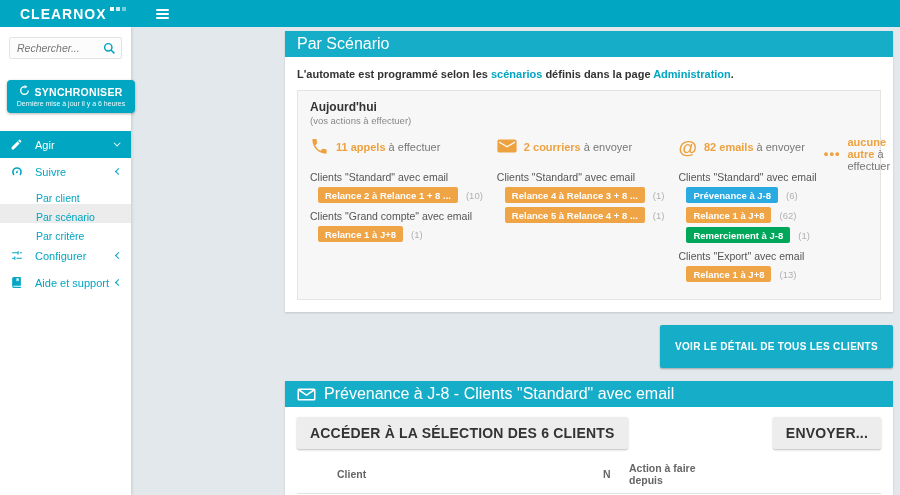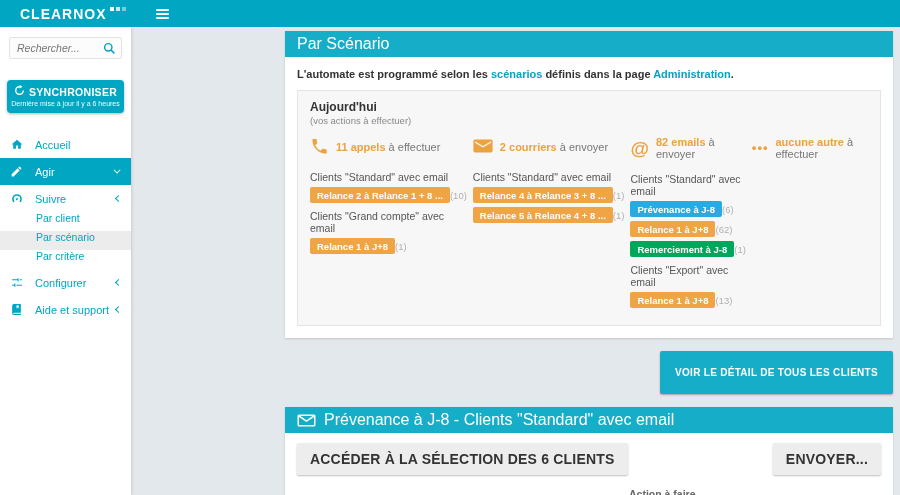--- a/index.html
+++ b/index.html
@@ -19,37 +19,37 @@
   .burger span { width:13px; height:2px; background:#fff; border-radius:1px; }
 
   
   .sidebar { position:absolute; top:27px; left:0; bottom:0; width:131px; background:#fff;
              box-shadow:1px 0 3px rgba(0,0,0,.12); z-index:10; }
   .search-wrap { margin:10px 9px 0; position:relative; }
   .search-wrap input { width:100%; height:22px; border:1px solid #e3e3e3; background:#fcfcfc;
              font-style:italic; font-size:10.5px; color:#999; padding:0 22px 0 7px; border-radius:2px;
              font-family:"Liberation Sans", sans-serif; }
   .search-ico { position:absolute; right:6px; top:4px; }
-  .sync-btn { display:block; margin:21px 7px 0; width:117px; background:#00a6c2; border:none;
+  .sync-btn { display:block; margin:21px 7px 0; width:128px; background:#00a6c2; border:none;
               border-radius:4px; padding:5px 2px 6px; color:#fff; cursor:pointer;
               box-shadow:0 1px 3px rgba(0,0,0,.3); text-align:center; }
   .sync-main { display:flex; align-items:center; justify-content:center; gap:4px;
                font-size:10.5px; font-weight:bold; letter-spacing:.3px; }
   .sync-sub { font-size:7px; margin-top:2px; color:rgba(255,255,255,.95); }
   .nav { margin-top:18px; }
   .nav-item { display:flex; align-items:center; height:27px; padding:0 10px; color:#00a6c2;
               font-size:11px; cursor:pointer; }
   .nav-item .nico { width:15px; height:14px; margin-right:10px; display:flex; align-items:center; }
   .nav-item.active { background:#00a6c2; color:#fff; }
   .chev { margin-left:auto; width:5px; height:5px; border-left:1.5px solid currentColor;
           border-bottom:1.5px solid currentColor; display:none; }
   .chev[data-chev] { display:inline-block; }
   .chev[data-chev="left"]  { transform:rotate(45deg); }
   .chev[data-chev="down"]  { transform:rotate(-45deg) translateY(-2px); }
-  .sub-item { display:flex; align-items:flex-start; height:19px; padding-left:36px; color:#00a6c2;
+  .sub-item { display:flex; align-items:flex-end; height:19px; padding-left:36px; color:#00a6c2;
               font-size:10.5px; cursor:pointer; }
   .sub-item.selected { background:#ececec; }
 
   
   .main { position:absolute; top:27px; left:131px; right:0; bottom:0; overflow:hidden;
           padding:4px 7px 0 154px; }
   .panel { background:#fff; box-shadow:0 1px 2px rgba(0,0,0,.15); }
   .panel-header { background:#16adc9; color:#fff; font-size:16px; padding:4px 12px;
                   display:flex; align-items:center; gap:8px; }
   .panel-body { padding:10px 12px 12px; }
@@ -61,21 +61,21 @@
   .today-title { font-size:12px; font-weight:bold; color:#333; }
   .today-sub { font-size:9.5px; color:#888; margin-top:1px; }
   .cols { display:flex; margin-top:10px; }
   .col { flex:1; padding-right:6px; }
   .count-row { display:flex; align-items:center; gap:7px; font-size:11px; color:#777;
                margin-bottom:13px; min-height:22px; }
   .count-strong { color:#eda23f; font-weight:bold; }
   .at-glyph { color:#eda23f; font-size:19px; font-weight:bold; line-height:1; }
   .dots-glyph { color:#eda23f; font-size:13px; font-weight:bold; letter-spacing:1px; line-height:.6; }
   .grp-header { font-size:10.5px; color:#555; margin:7px 0 2px; }
-  .tag-row { display:flex; align-items:center; gap:0; margin:4px 0; }
+  .tag-row { display:flex; align-items:center; gap:8px; margin:4px 8px; }
   .tag { color:#fff; font-weight:bold; font-size:9.5px; padding:2.5px 7px; border-radius:2px;
          white-space:nowrap; }
   .tag[data-color="orange"] { background:#efa445; }
   .tag[data-color="blue"]   { background:#29abe2; }
   .tag[data-color="green"]  { background:#00a65a; }
   .tag-count { font-size:9.5px; color:#b0b0b0; }
 
   .detail-row { display:flex; justify-content:flex-end; margin:13px 0; }
   .detail-btn { background:#16adc9; color:#fff; border:none; border-radius:2px; cursor:pointer;
                 font-size:10px; font-weight:bold; letter-spacing:.3px; padding:16px 15px;
@@ -130,29 +130,20 @@
               <path d="M8 2.5 a5.5 5.5 0 1 0 5.5 5.5" fill="none" stroke="#fff" stroke-width="2"></path>
               <path d="M8 0 L12.5 2.6 8 5.2 Z" fill="#fff"></path>
             </svg>
         </span>
         <span>SYNCHRONISER</span>
       </span>
       <div class="sync-sub">Dernière mise à jour il y a 6 heures</div>
     </button>
 
     <nav class="nav">
-      <div class="nav-item">
-        <span class="nico">
-          <svg width="14" height="13" viewBox="0 0 24 24" fill="currentColor">
-              <path d="M10 20v-6h4v6h5v-8h3L12 3 2 12h3v8z"></path>
-            </svg>
-        </span>
-        <span>Accueil</span>
-
-      </div>
       <div class="nav-item active">
         <span class="nico">
           <svg width="13" height="13" viewBox="0 0 24 24" fill="currentColor">
               <path d="M3 17.25V21h3.75L17.8 9.94l-3.75-3.75L3 17.25zM20.7 7.04a1 1 0 0 0 0-1.41l-2.34-2.34a1 1 0 0 0-1.41 0l-1.83 1.83 3.75 3.75 1.83-1.83z"></path>
             </svg>
         </span>
         <span>Agir</span>
         <span class="chev" data-chev="down"></span>
       </div>
       <div class="nav-item">

